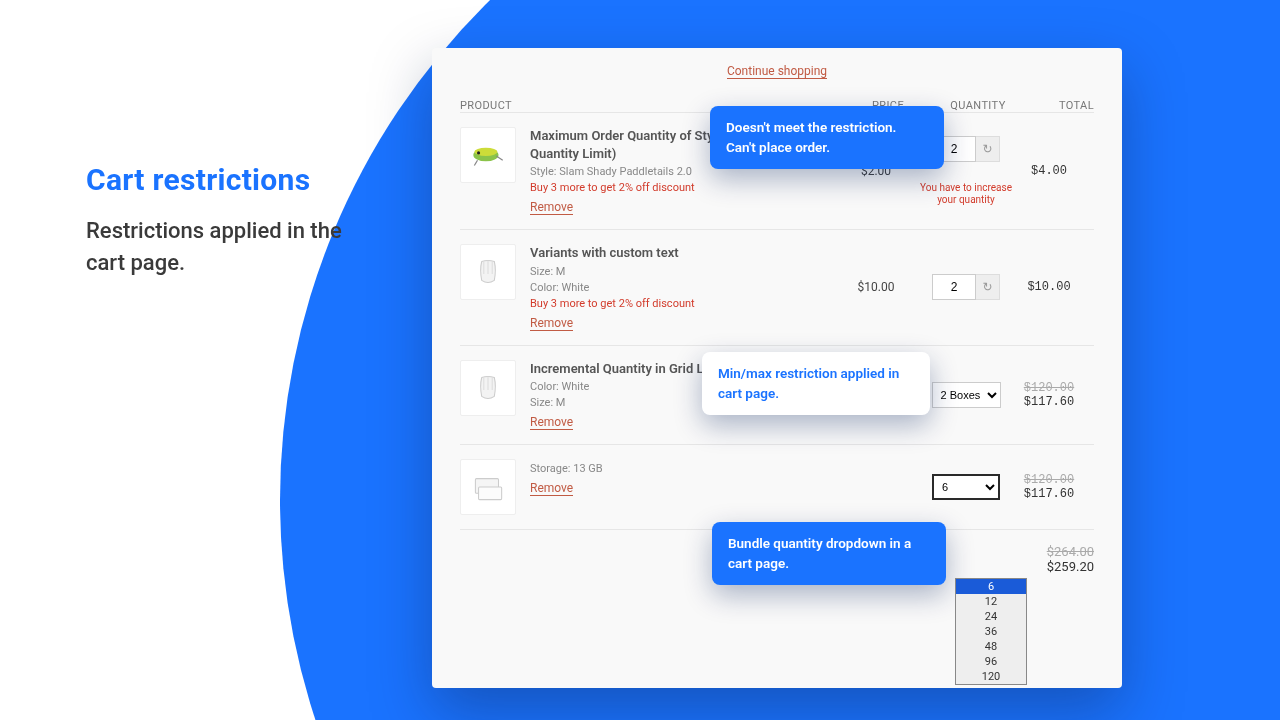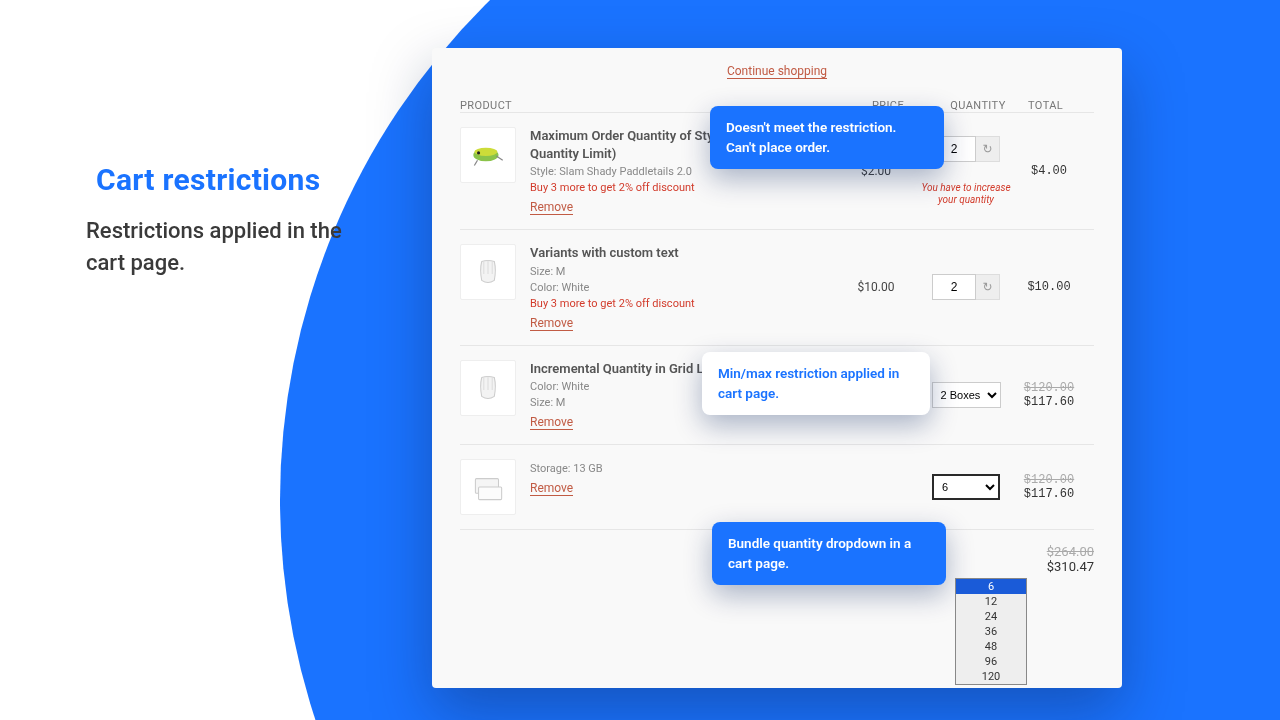--- a/index.html
+++ b/index.html
@@ -16,21 +16,21 @@
     background: #1a73ff;
     border-radius: 50%;
   }
 
   .left-text {
     position: absolute;
     top: 162px;
     left: 86px;
     width: 280px;
   }
-  .left-text h1 { color: #1a73ff; font-size: 30px; font-weight: 700; letter-spacing: 0.3px; margin-left: 10px; }
+  .left-text h1 { color: #1a73ff; font-size: 30px; font-weight: 700; letter-spacing: 0.3px; }
   .left-text p  { color: #3a3a3a; font-size: 22px; font-weight: 500; line-height: 1.45; margin-top: 18px; }
 
   
   .cart-card {
     position: absolute;
     top: 48px;
     left: 432px;
     width: 690px;
     height: 640px;
     background: #f9f9f9;
@@ -39,38 +39,38 @@
     padding: 12px 28px 0 28px;
     overflow: hidden;
   }
   .cart-title { text-align: center; font-size: 23px; color: #333; font-weight: 500; }
   .cont-shop  { display:block; text-align:center; color:#c15b44; font-size:12px; margin-top:4px; border-bottom:1px solid #c15b44; width:max-content; margin-left:auto; margin-right:auto; }
 
   .col-head { display:flex; margin-top:20px; font-size:11px; color:#777; letter-spacing:.4px; }
   .col-head .c1 { width: 388px; }
   .col-head .c2 { width: 80px; text-align:center; }
   .col-head .c3 { width: 100px; text-align:center; }
-  .col-head .c4 { width: 66px;  text-align:left; }
+  .col-head .c4 { width: 66px;  text-align:right; }
 
   .row { display:flex; border-top:1px solid #e6e6e6; padding:14px 0; }
   .thumb { width:56px; height:56px; background:#fff; border:1px solid #eee; border-radius:2px; flex-shrink:0; display:flex; align-items:center; justify-content:center; }
   .thumb svg { width:42px; height:42px; }
   .details { width: 320px; padding-left:14px; flex-shrink:0; }
   .p-name { font-size:13px; font-weight:600; color:#555; line-height:1.35; }
   .p-meta { font-size:11px; color:#888; margin-top:3px; }
   .p-promo{ font-size:11px; color:#d23b2b; margin-top:3px; }
   .remove { font-size:12px; color:#c15b44; margin-top:6px; border-bottom:1px solid #c15b44; display:inline-block; }
 
   .price { width:80px; text-align:center; font-size:12px; color:#444; align-self:center; }
   .price .struck { text-decoration:line-through; color:#aaa; display:block; }
   .qty   { width:100px; display:flex; flex-direction:column; align-items:center; justify-content:center; }
   .qty-box { display:flex; }
   .qty-box input { width:44px; height:26px; text-align:center; border:1px solid #ccc; font-size:12px; background:#fff; }
   .qty-box .refresh { width:24px; height:26px; border:1px solid #ddd; border-left:none; background:#eee; display:flex; align-items:center; justify-content:center; font-size:12px; color:#999; }
-  .qty-err { font-size:10px; color:#d23b2b; text-align:center; margin-top:20px; line-height:1.2;font-style:italic; }
+  .qty-err { font-size:10px; color:#d23b2b; text-align:center; margin-top:20px; line-height:1.2; }
   .qty select { width:69px; height:26px; border:1px solid #ccc; font-size:11px; background:#fff; padding:0 4px; }
   .qty .sel-bold { border:2px solid #2a2a2a; }
 
   .total { width:66px; text-align:center; font-size:12px; color:#333; align-self:center;font-family:Liberation Mono, monospace; }
   .total .struck { text-decoration:line-through; color:#aaa; display:block; }
 
   .subtotal-row { border-top:1px solid #e6e6e6; padding:14px 0; text-align:right; }
   .subtotal-row .struck { text-decoration:line-through; color:#aaa; font-size:13px; }
   .subtotal-row .sub    { font-size:13px; color:#333; }
 
@@ -197,21 +197,21 @@
       <select class="sel-bold" style="width:68px"><option>6</option></select>
     </div>
     <div class="total">
       <span class="struck">$120.00</span>
       <span>$117.60</span>
     </div>
   </div>
 
   <div class="subtotal-row">
     <div class="struck">$264.00</div>
-    <div class="sub">$310.47</div>
+    <div class="sub">$259.20</div>
   </div>
 </div>
 
 <div class="callout blue" style="top:106px; left:692px; width:234px;">Doesn't meet the restriction. Can't place order.</div>
 <div class="callout white" style="top:352px; left:702px; width:228px;">Min/max restriction applied in cart page.</div>
 <div class="callout blue" style="top:522px; left:694px; width:234px;">Bundle quantity dropdown in a cart page.</div>
 
 <div class="dd-list" style="top:578px; left:955px;">
   <div class="sel">6</div>
   <div>12</div>

